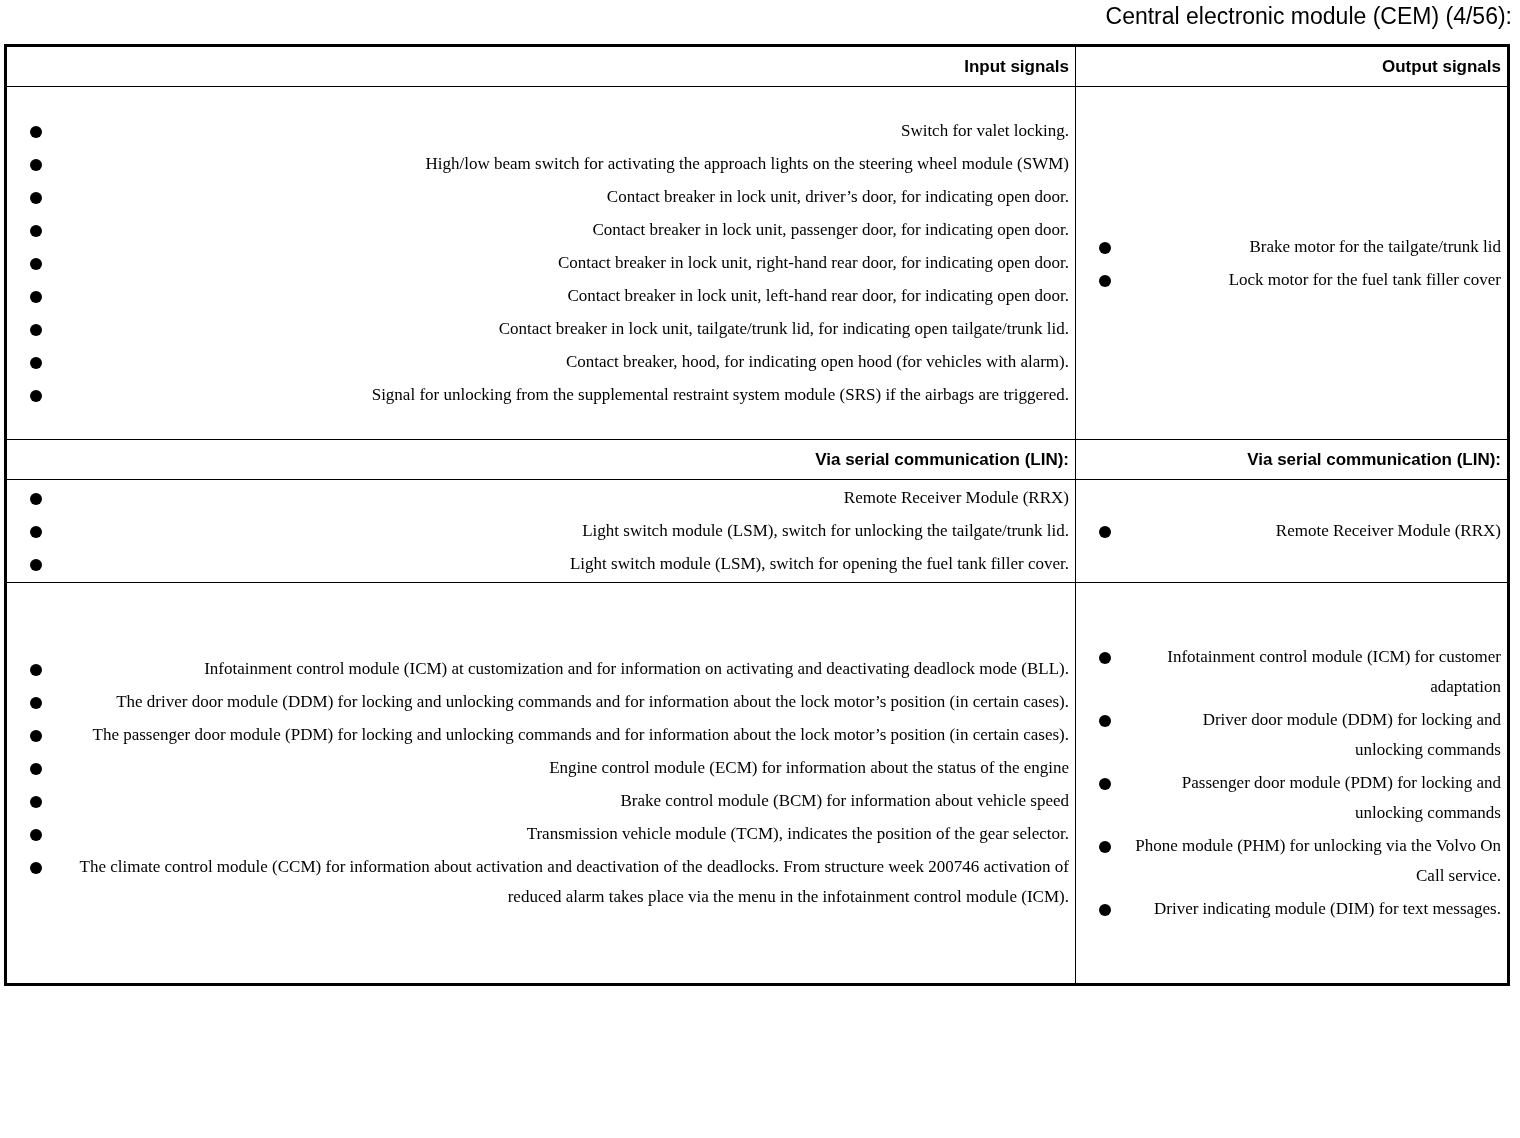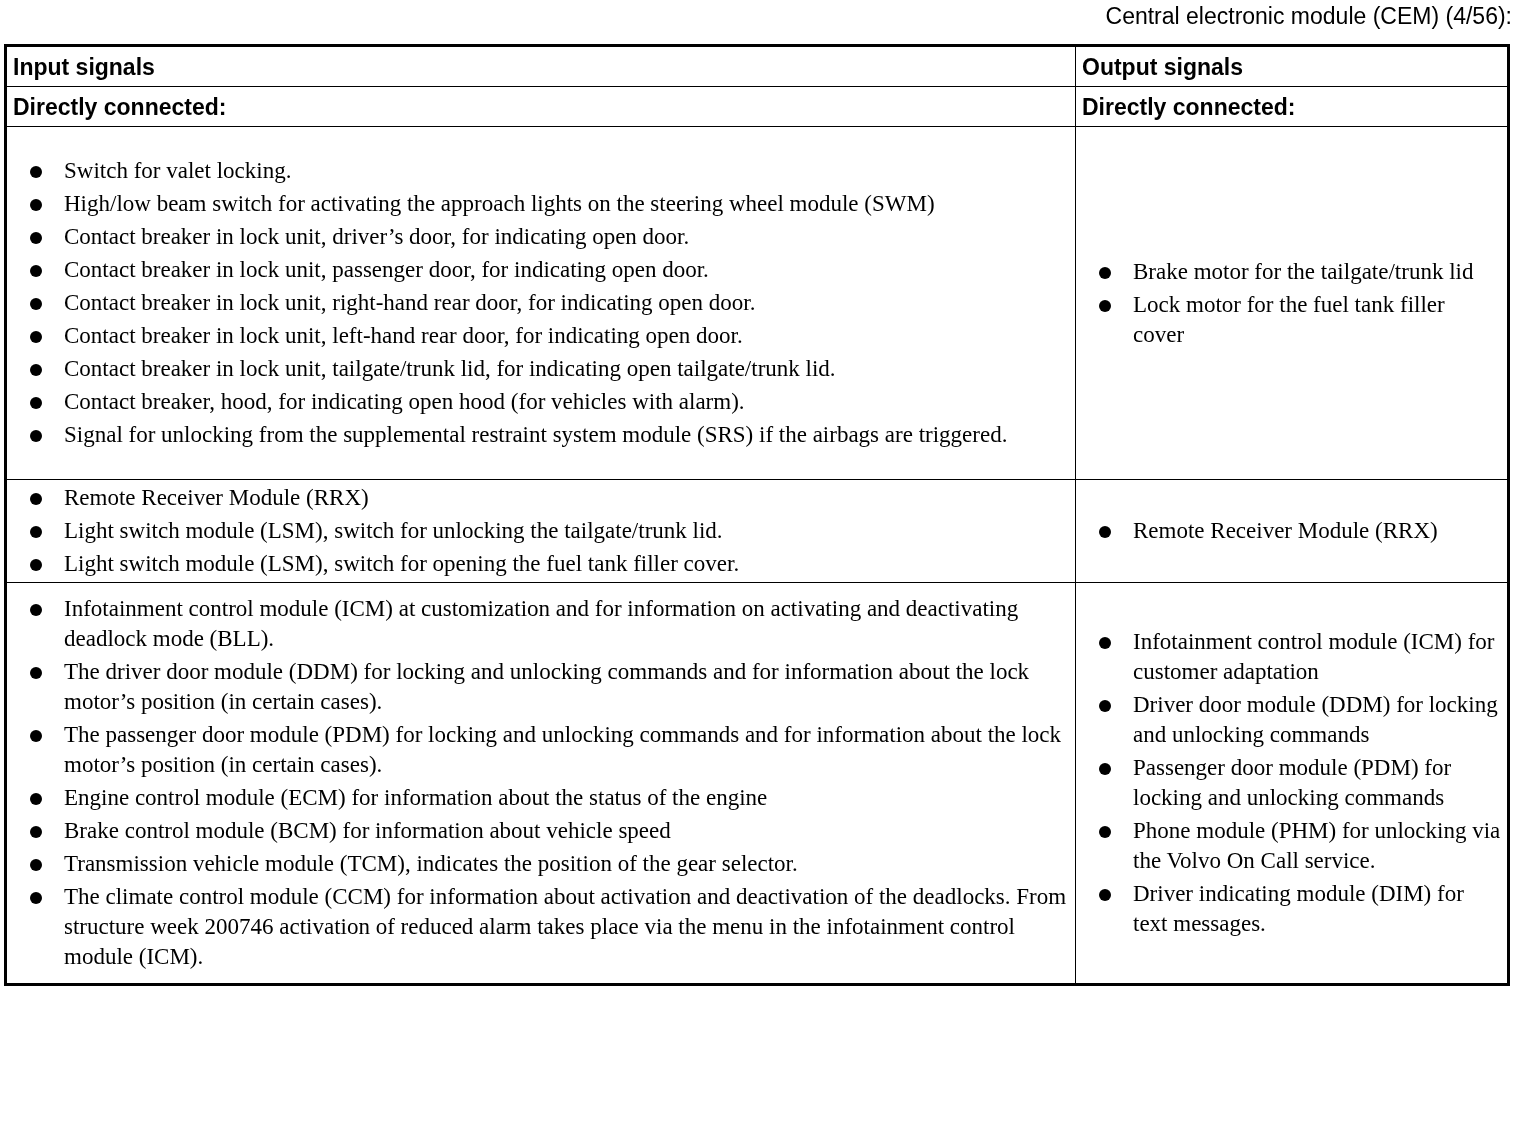--- a/index.html
+++ b/index.html
@@ -1,19 +1,19 @@
 <!DOCTYPE html>
 <html><head>
   <meta charset="utf-8">
   <style>
     html, body { margin:0; padding:0; background:#ffffff; }
     body { width:1520px; height:1138px; position:relative; font-family:"Liberation Sans", sans-serif; color:#000; overflow:hidden; }
     .title { position:absolute; left:0; top:2px; width:1512px; text-align:right; font-size:23px; line-height:28px; }
     table.sig { position:absolute; left:4px; top:44px; width:1503px; border-collapse:collapse; border:3px solid #000; table-layout:fixed; }
-    table.sig td { border:1.5px solid #000; vertical-align:middle; padding:0 6px; font-size:23px; line-height:30px; }
+    table.sig td { border:1.5px solid #000; vertical-align:middle; padding:0 6px; font-size:17px; line-height:30px;text-align:right; }
     col.c1 { width:1070px; }
     col.c2 { width:433px; }
     tr.hdr td { font-weight:bold; height:39px; }
     ul.bl { list-style:none; margin:0; padding:0;font-family:Liberation Serif, serif; }
     ul.bl li { position:relative; padding-left:51px; line-height:30px; margin:3px 0; }
     ul.bl li .bullet { position:absolute; left:17px; top:10px; width:12px; height:12px; border-radius:50%; background:#000; }
     td.items { padding-top:6px; padding-bottom:6px; }
     tr.r-direct td { height:352px; }
     tr.r-lin td { height:98px; }
     tr.r-can td { height:400px; }
@@ -28,24 +28,20 @@
   <colgroup>
       <col class="c1">
       <col class="c2">
     </colgroup>
   <tbody>
       <tr class="hdr">
     <td>Input signals</td>
     <td>Output signals</td>
   </tr>
 
-  <tr class="hdr">
-    <td>Directly connected:</td>
-    <td>Directly connected:</td>
-  </tr>
   <tr class="r-direct">
     <td class="items">
       <ul class="bl">
             <li><span class="bullet"></span><span>Switch for valet locking.</span></li>
             <li><span class="bullet"></span><span>High/low beam switch for activating the approach lights on the steering wheel module (SWM)</span></li>
             <li><span class="bullet"></span><span>Contact breaker in lock unit, driver’s door, for indicating open door.</span></li>
             <li><span class="bullet"></span><span>Contact breaker in lock unit, passenger door, for indicating open door.</span></li>
             <li><span class="bullet"></span><span>Contact breaker in lock unit, right-hand rear door, for indicating open door.</span></li>
             <li><span class="bullet"></span><span>Contact breaker in lock unit, left-hand rear door, for indicating open door.</span></li>
             <li><span class="bullet"></span><span>Contact breaker in lock unit, tailgate/trunk lid, for indicating open tailgate/trunk lid.</span></li>
@@ -54,20 +50,24 @@
           </ul>
     </td>
     <td class="items">
       <ul class="bl">
             <li><span class="bullet"></span><span>Brake motor for the tailgate/trunk lid</span></li>
             <li><span class="bullet"></span><span>Lock motor for the fuel tank filler cover</span></li>
           </ul>
     </td>
   </tr>
 
+  <tr class="hdr">
+    <td>Via serial communication (LIN):</td>
+    <td>Via serial communication (LIN):</td>
+  </tr>
   <tr class="r-lin">
     <td class="items">
       <ul class="bl">
             <li><span class="bullet"></span><span>Remote Receiver Module (RRX)</span></li>
             <li><span class="bullet"></span><span>Light switch module (LSM), switch for unlocking the tailgate/trunk lid.</span></li>
             <li><span class="bullet"></span><span>Light switch module (LSM), switch for opening the fuel tank filler cover.</span></li>
           </ul>
     </td>
     <td class="items">
       <ul class="bl">

